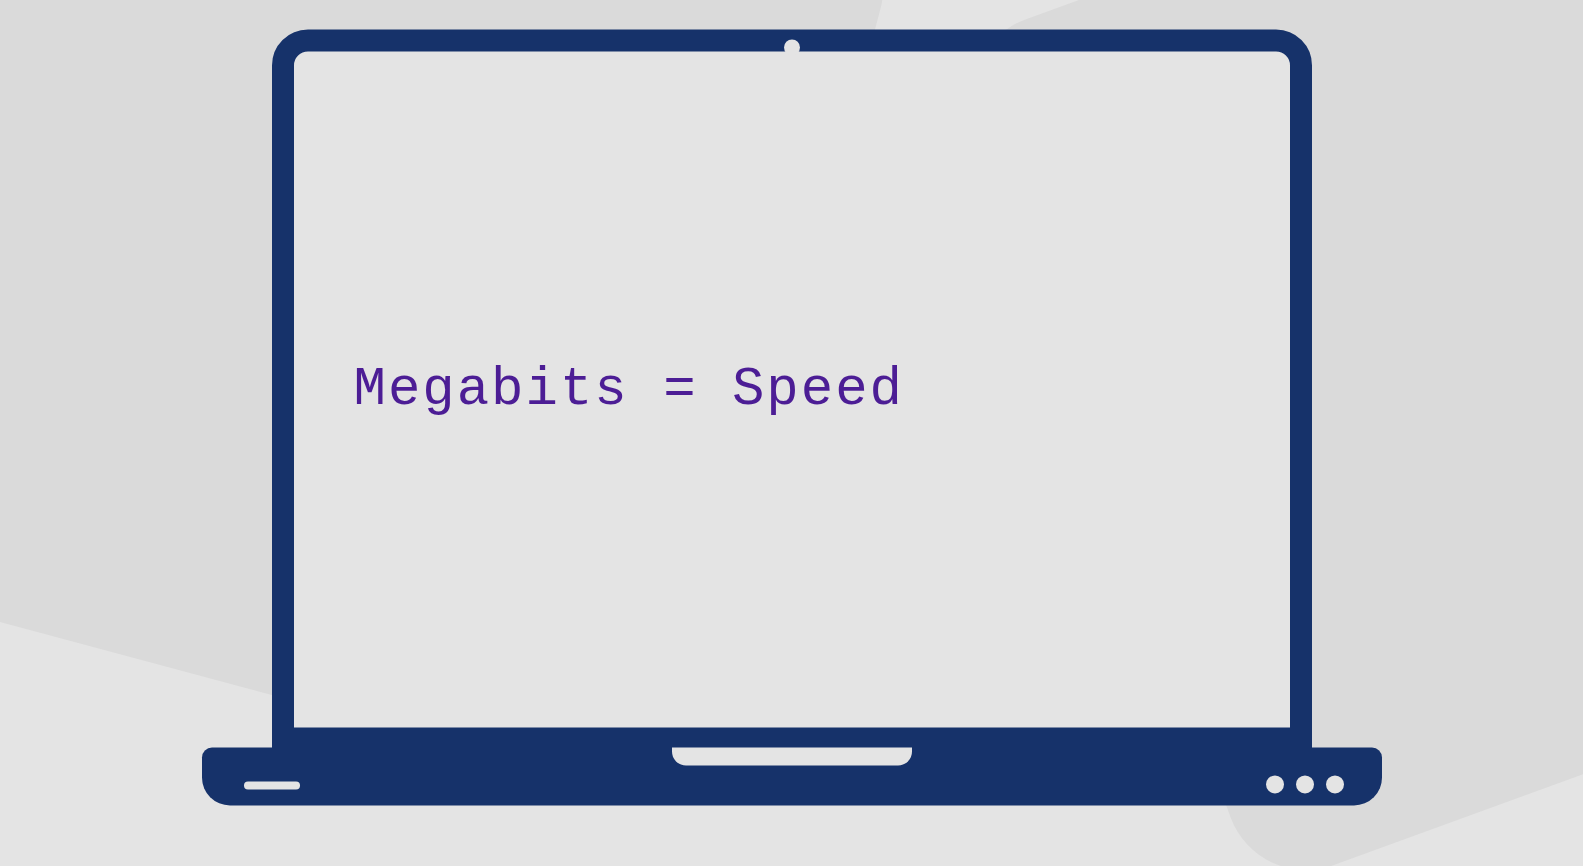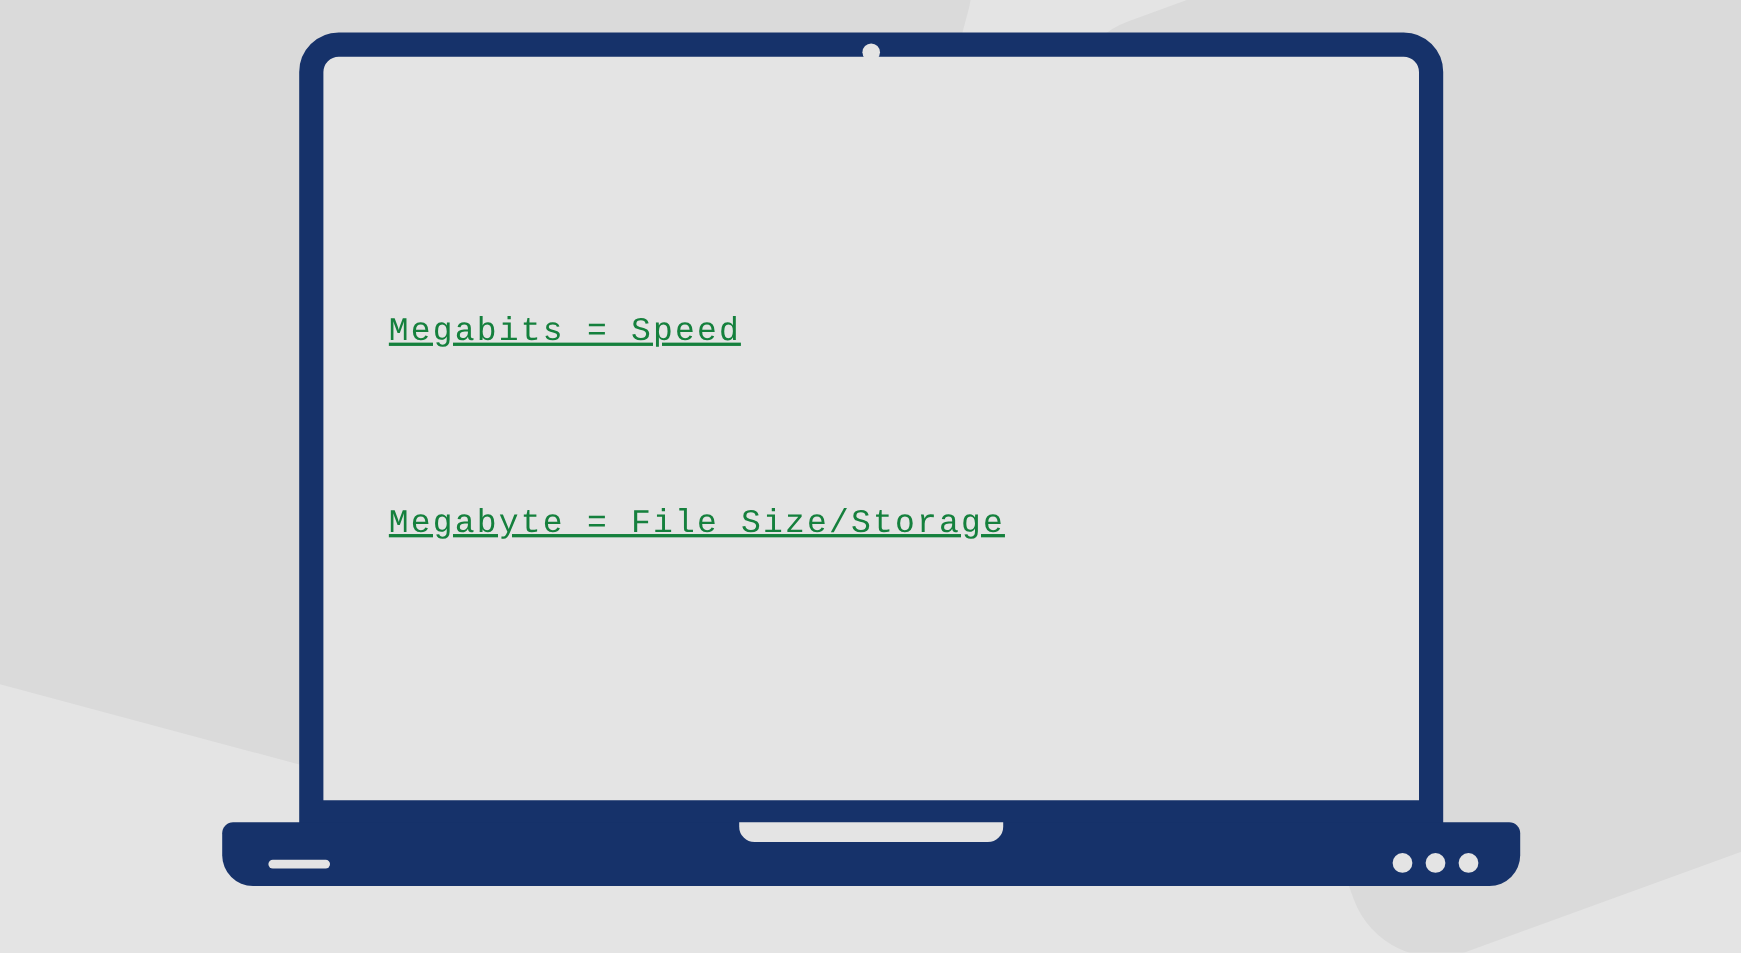--- a/index.html
+++ b/index.html
@@ -60,26 +60,25 @@
   position: absolute;
   inset: 0;
   display: flex;
   flex-direction: column;
   justify-content: center;
   padding-left: 60px;
   gap: 140px;
 }
 .screen-text {
   font-family: 'Courier New', 'Monaco', monospace;
-  font-size: 30px;
+  font-size: 54px;
   font-weight: 500;
-  color: #15803d;
+  color: #4c1d95;
   letter-spacing: 2px;
   white-space: nowrap;
-  text-decoration: underline;
 }
 .base {
   width: 1180px;
   height: 58px;
   background: #16326a;
   border-radius: 10px 10px 28px 28px;
   position: relative;
   margin-top: -2px;
 }
 .notch {
@@ -119,21 +118,20 @@
 <body>
 
 <div class="bg-shape bg-shape-1"></div>
 <div class="bg-shape bg-shape-2"></div>
 
 <div class="laptop">
   <div class="screen-frame">
     <div class="camera"></div>
     <div class="screen-content">
       <div class="screen-text">Megabits = Speed</div>
-      <div class="screen-text">Megabyte = File Size/Storage</div>
     </div>
   </div>
   <div class="base">
     <div class="notch"></div>
     <div class="port-left"></div>
     <div class="ports-right">
       <div class="port-dot"></div>
       <div class="port-dot"></div>
       <div class="port-dot"></div>
     </div>

